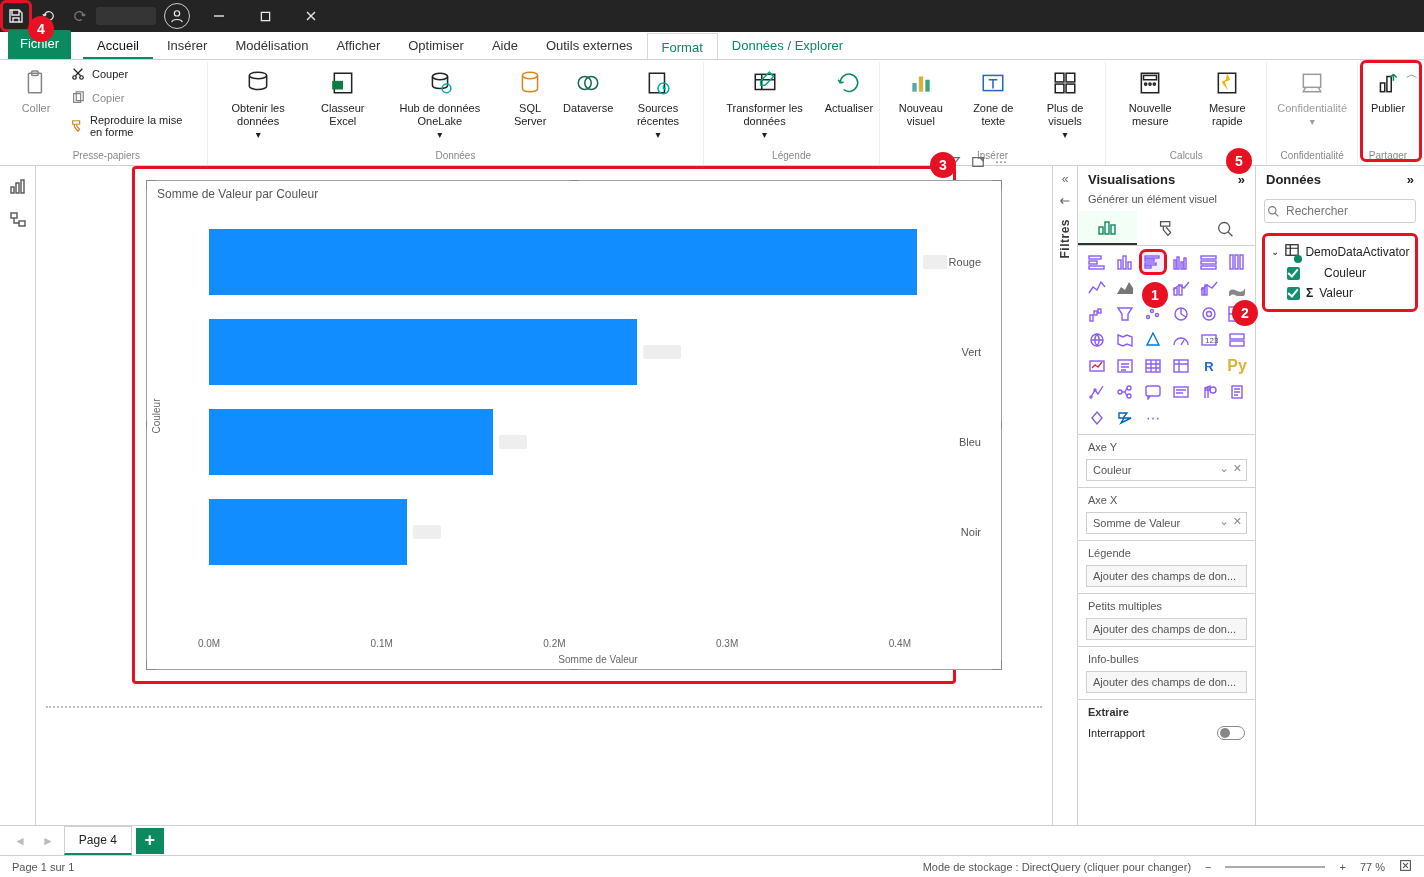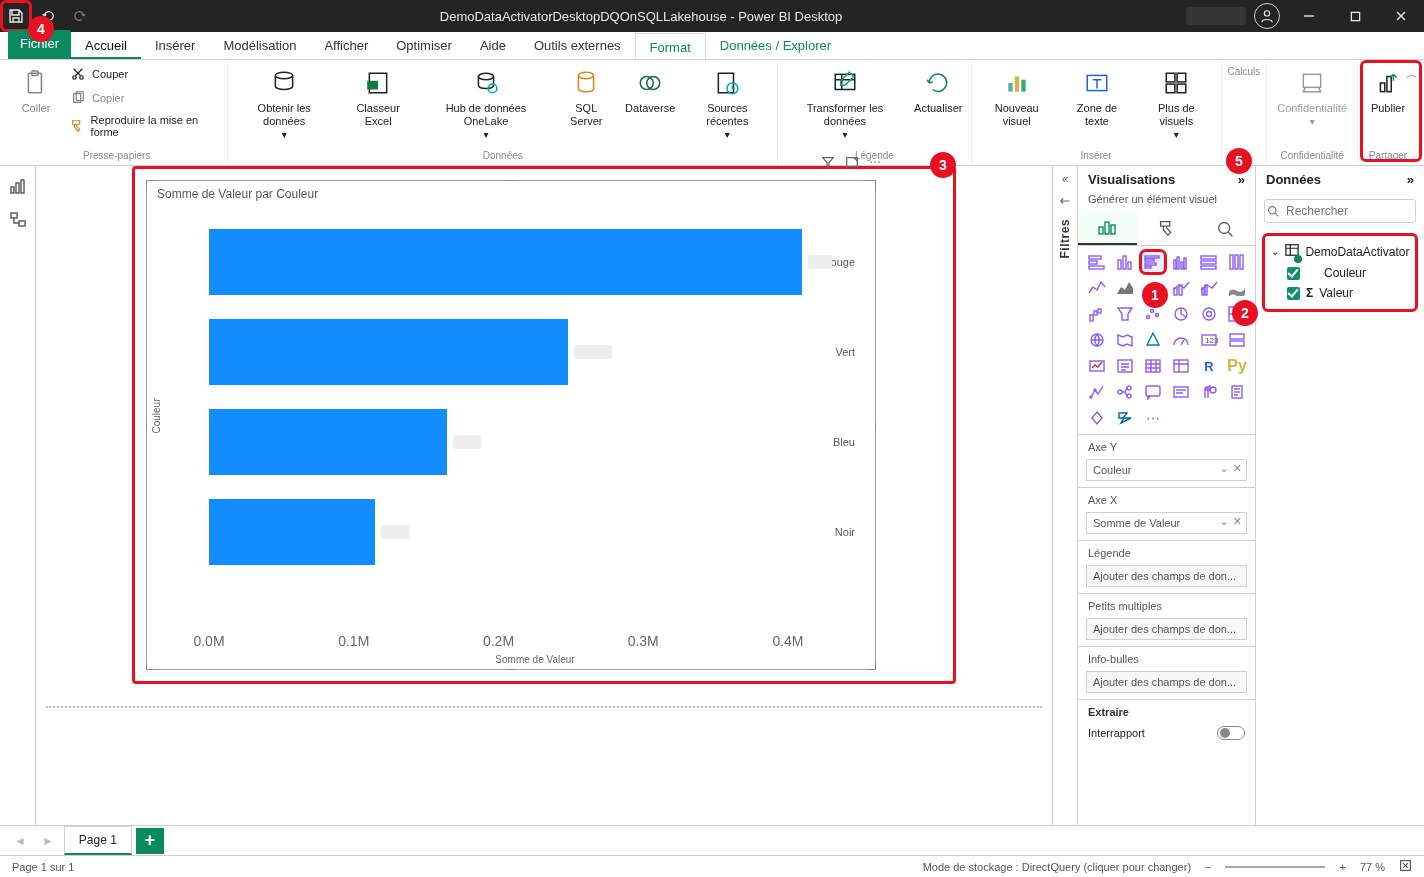--- a/index.html
+++ b/index.html
@@ -46,38 +46,38 @@
   .vstack{display:flex;flex-direction:column;gap:4px;justify-content:center;}
   .red-box-pub{position:absolute;right:2px;top:0px;border:3px solid var(--red);border-radius:6px;width:62px;height:102px;pointer-events:none;}
   .ribbon .chev{position:absolute;right:6px;top:6px;color:#555;font-size:12px;}
   
   .workspace{display:flex;height:calc(877px - 32px - 28px - 106px - 30px - 22px);}
   .leftbar{width:36px;background:#fff;border-right:1px solid var(--border);display:flex;flex-direction:column;align-items:center;padding-top:10px;gap:14px;}
   .leftbar .licon{width:20px;height:20px;color:#555;display:flex;align-items:center;justify-content:center;}
   .canvas-wrap{flex:1;background:#fff;position:relative;padding:10px 24px;}
   .chart-red{position:absolute;top:0px;left:96px;width:824px;height:518px;border:3px solid var(--red);border-radius:4px;pointer-events:none;}
   
-  .visual{position:absolute;top:14px;left:110px;width:730px;height:490px;border:1px solid #a0a0a0;background:#fff;}
+  .visual{position:absolute;top:14px;left:110px;width:856px;height:490px;border:1px solid #a0a0a0;background:#fff;}
   .visual .vheader{position:absolute;top:-26px;right:-6px;display:flex;gap:10px;color:#666;}
   .visual .corner{position:absolute;width:10px;height:10px;border:1px solid #888;}
   .corner.tl{top:-1px;left:-1px;border-right:none;border-bottom:none;}
   .corner.tr{top:-1px;right:-1px;border-left:none;border-bottom:none;}
   .corner.bl{bottom:-1px;left:-1px;border-right:none;border-top:none;}
   .corner.br{bottom:-1px;right:-1px;border-left:none;border-top:none;}
   .mid{position:absolute;width:8px;height:1px;background:#888;}
   .mid.t{top:-1px;left:50%;transform:translateX(-50%);}
   .mid.b{bottom:-1px;left:50%;transform:translateX(-50%);}
   .mid.l{left:-1px;top:50%;width:1px;height:8px;transform:translateY(-50%);}
   .mid.r{right:-1px;top:50%;width:1px;height:8px;transform:translateY(-50%);}
   .visual .vtitle{font-size:12px;color:#555;padding:6px 10px 0;}
   .plot{position:absolute;top:30px;left:62px;right:14px;bottom:48px;}
   .plot .ylab{position:absolute;right:6px;font-size:11px;color:#555;transform:translateY(-50%);}
   .plot .yaxis-title{position:absolute;left:-70px;top:50%;transform:translateY(-50%) rotate(-90deg);font-size:10px;color:#666;}
   .plot .bar{position:absolute;background:var(--chart-blue);height:66px;}
-  .plot .xgrid{position:absolute;bottom:-28px;font-size:14px;color:#666;transform:translateX(-50%);}
+  .plot .xgrid{position:absolute;bottom:-28px;font-size:10px;color:#666;transform:translateX(-50%);}
   .plot .xlabel{position:absolute;bottom:-44px;left:50%;transform:translateX(-50%);font-size:10px;color:#666;}
   
   .page-dots{position:absolute;left:10px;right:10px;top:540px;height:190px;border:2px dotted #bdbdbd;border-left:none;border-right:none;border-bottom:none;}
   
   .filters-collapsed{width:26px;border-left:1px solid var(--border);border-right:1px solid var(--border);background:#fff;display:flex;flex-direction:column;align-items:center;padding-top:6px;gap:8px;}
   .filters-collapsed .flabel{writing-mode:vertical-rl;transform:rotate(180deg);font-size:12px;font-weight:600;color:#393939;letter-spacing:0.5px;}
   
   .vizpane{width:178px;background:#fff;border-right:1px solid var(--border);display:flex;flex-direction:column;font-size:12px;}
   .pane-head{display:flex;align-items:center;justify-content:space-between;padding:6px 10px;font-weight:600;font-size:13px;}
   .pane-sub{padding:0 10px 6px;font-size:11px;color:#555;}
@@ -132,21 +132,20 @@
       <svg width="14" height="14" viewBox="0 0 16 16">
           <path d="M4 8a5 5 0 1 1 2 4 M4 8l-2-2 M4 8l2-2"></path>
         </svg>
     </div>
     <div class="qbtn" style="opacity:.45">
       <svg width="14" height="14" viewBox="0 0 16 16">
           <path d="M12 8a5 5 0 1 0-2 4 M12 8l2-2 M12 8l-2-2"></path>
         </svg>
     </div>
   </div>
-  <div class="title">DemoDataActivatorDesktopDQOnSQLLakehouse - Power BI Desktop</div>
   <div class="blur"></div>
   <div class="avatar">
     <svg width="14" height="14" viewBox="0 0 16 16">
         <circle cx="8" cy="5" r="3"></circle>
         <path d="M2 15c1-4 11-4 12 0"></path>
       </svg>
   </div>
   <div class="winctrl">
     <div class="wbtn">
       <svg width="12" height="12" viewBox="0 0 12 12">
@@ -161,21 +160,21 @@
     <div class="wbtn">
       <svg width="12" height="12" viewBox="0 0 12 12">
           <path d="M2 2l8 8M10 2l-8 8"></path>
         </svg>
     </div>
   </div>
 </div>
 <div class="badge" style="top:16px;left:28px;">4</div>
 
 <div class="menubar">
-  <div class="tab" style="background:#0a8a5e;color:#fff;border-radius:2px 2px 0 0;padding:6px 12px;margin-right:0;">Fichier</div>
+  <div class="tab" style="background:#0a8a5e;color:#fff;border-radius:2px 2px 0 0;padding:6px 12px;margin-right:12px;">Fichier</div>
   <div class="tab active">Accueil</div>
   <div class="tab">Insérer</div>
   <div class="tab">Modélisation</div>
   <div class="tab">Afficher</div>
   <div class="tab">Optimiser</div>
   <div class="tab">Aide</div>
   <div class="tab">Outils externes</div>
   <div class="tab green" style="border:1px solid #d8d8d8;border-bottom:none;">Format</div>
   <div class="tab green">Données / Explorer</div>
 </div>
@@ -347,20 +346,43 @@
             </svg>
           </div>
           <div class="rlabel">Plus de visuels</div>
           <span style="font-size:10px;">▾</span>
         </div>
     </div>
     <div class="glabel">Insérer</div>
   </div>
 
   <div class="rgroup">
+    <div class="gbody">
+      <div class="rbtn-lg">
+          <div class="ricon">
+            <svg width="26" height="26" viewBox="0 0 24 24">
+              <rect x="4" y="3" width="16" height="18"></rect>
+              <rect x="6" y="5" width="12" height="4"></rect>
+              <circle cx="8" cy="13" r="1"></circle>
+              <circle cx="12" cy="13" r="1"></circle>
+              <circle cx="16" cy="13" r="1"></circle>
+            </svg>
+          </div>
+          <div class="rlabel">Nouvelle mesure</div>
+        </div>
+      <div class="rbtn-lg">
+          <div class="ricon">
+            <svg width="26" height="26" viewBox="0 0 24 24">
+              <rect x="4" y="3" width="16" height="18"></rect>
+              <path d="M12 3l3 6-5 2 3 8-6-8 4-2z" style="fill:#f3b300;stroke:none"></path>
+            </svg>
+          </div>
+          <div class="rlabel">Mesure rapide</div>
+        </div>
+    </div>
     <div class="glabel">Calculs</div>
   </div>
 
   <div class="rgroup">
     <div class="gbody">
       <div class="rbtn-lg" style="opacity:.45">
           <div class="ricon">
             <svg width="26" height="26" viewBox="0 0 24 24">
               <rect x="4" y="4" width="16" height="12"></rect>
               <path d="M6 16l-2 4h16l-2-4"></path>
@@ -810,21 +832,21 @@
         <span>Valeur</span>
       </div>
     </div>
   </div>
   <div class="badge" style="top:300px;right:166px;">2</div>
 </div>
 
 <div class="pages">
   <span class="nav">◄</span>
   <span class="nav">►</span>
-  <div class="ptab">Page 1</div>
+  <div class="ptab">Page 4</div>
   <div class="addp">+</div>
 </div>
 
 <div class="status">
   <span>Page 1 sur 1</span>
   <div class="sright">
     <span>Mode de stockage : DirectQuery (cliquer pour changer)</span>
     <span>−</span>
     <span class="zoomslider"></span>
     <span>+</span>

